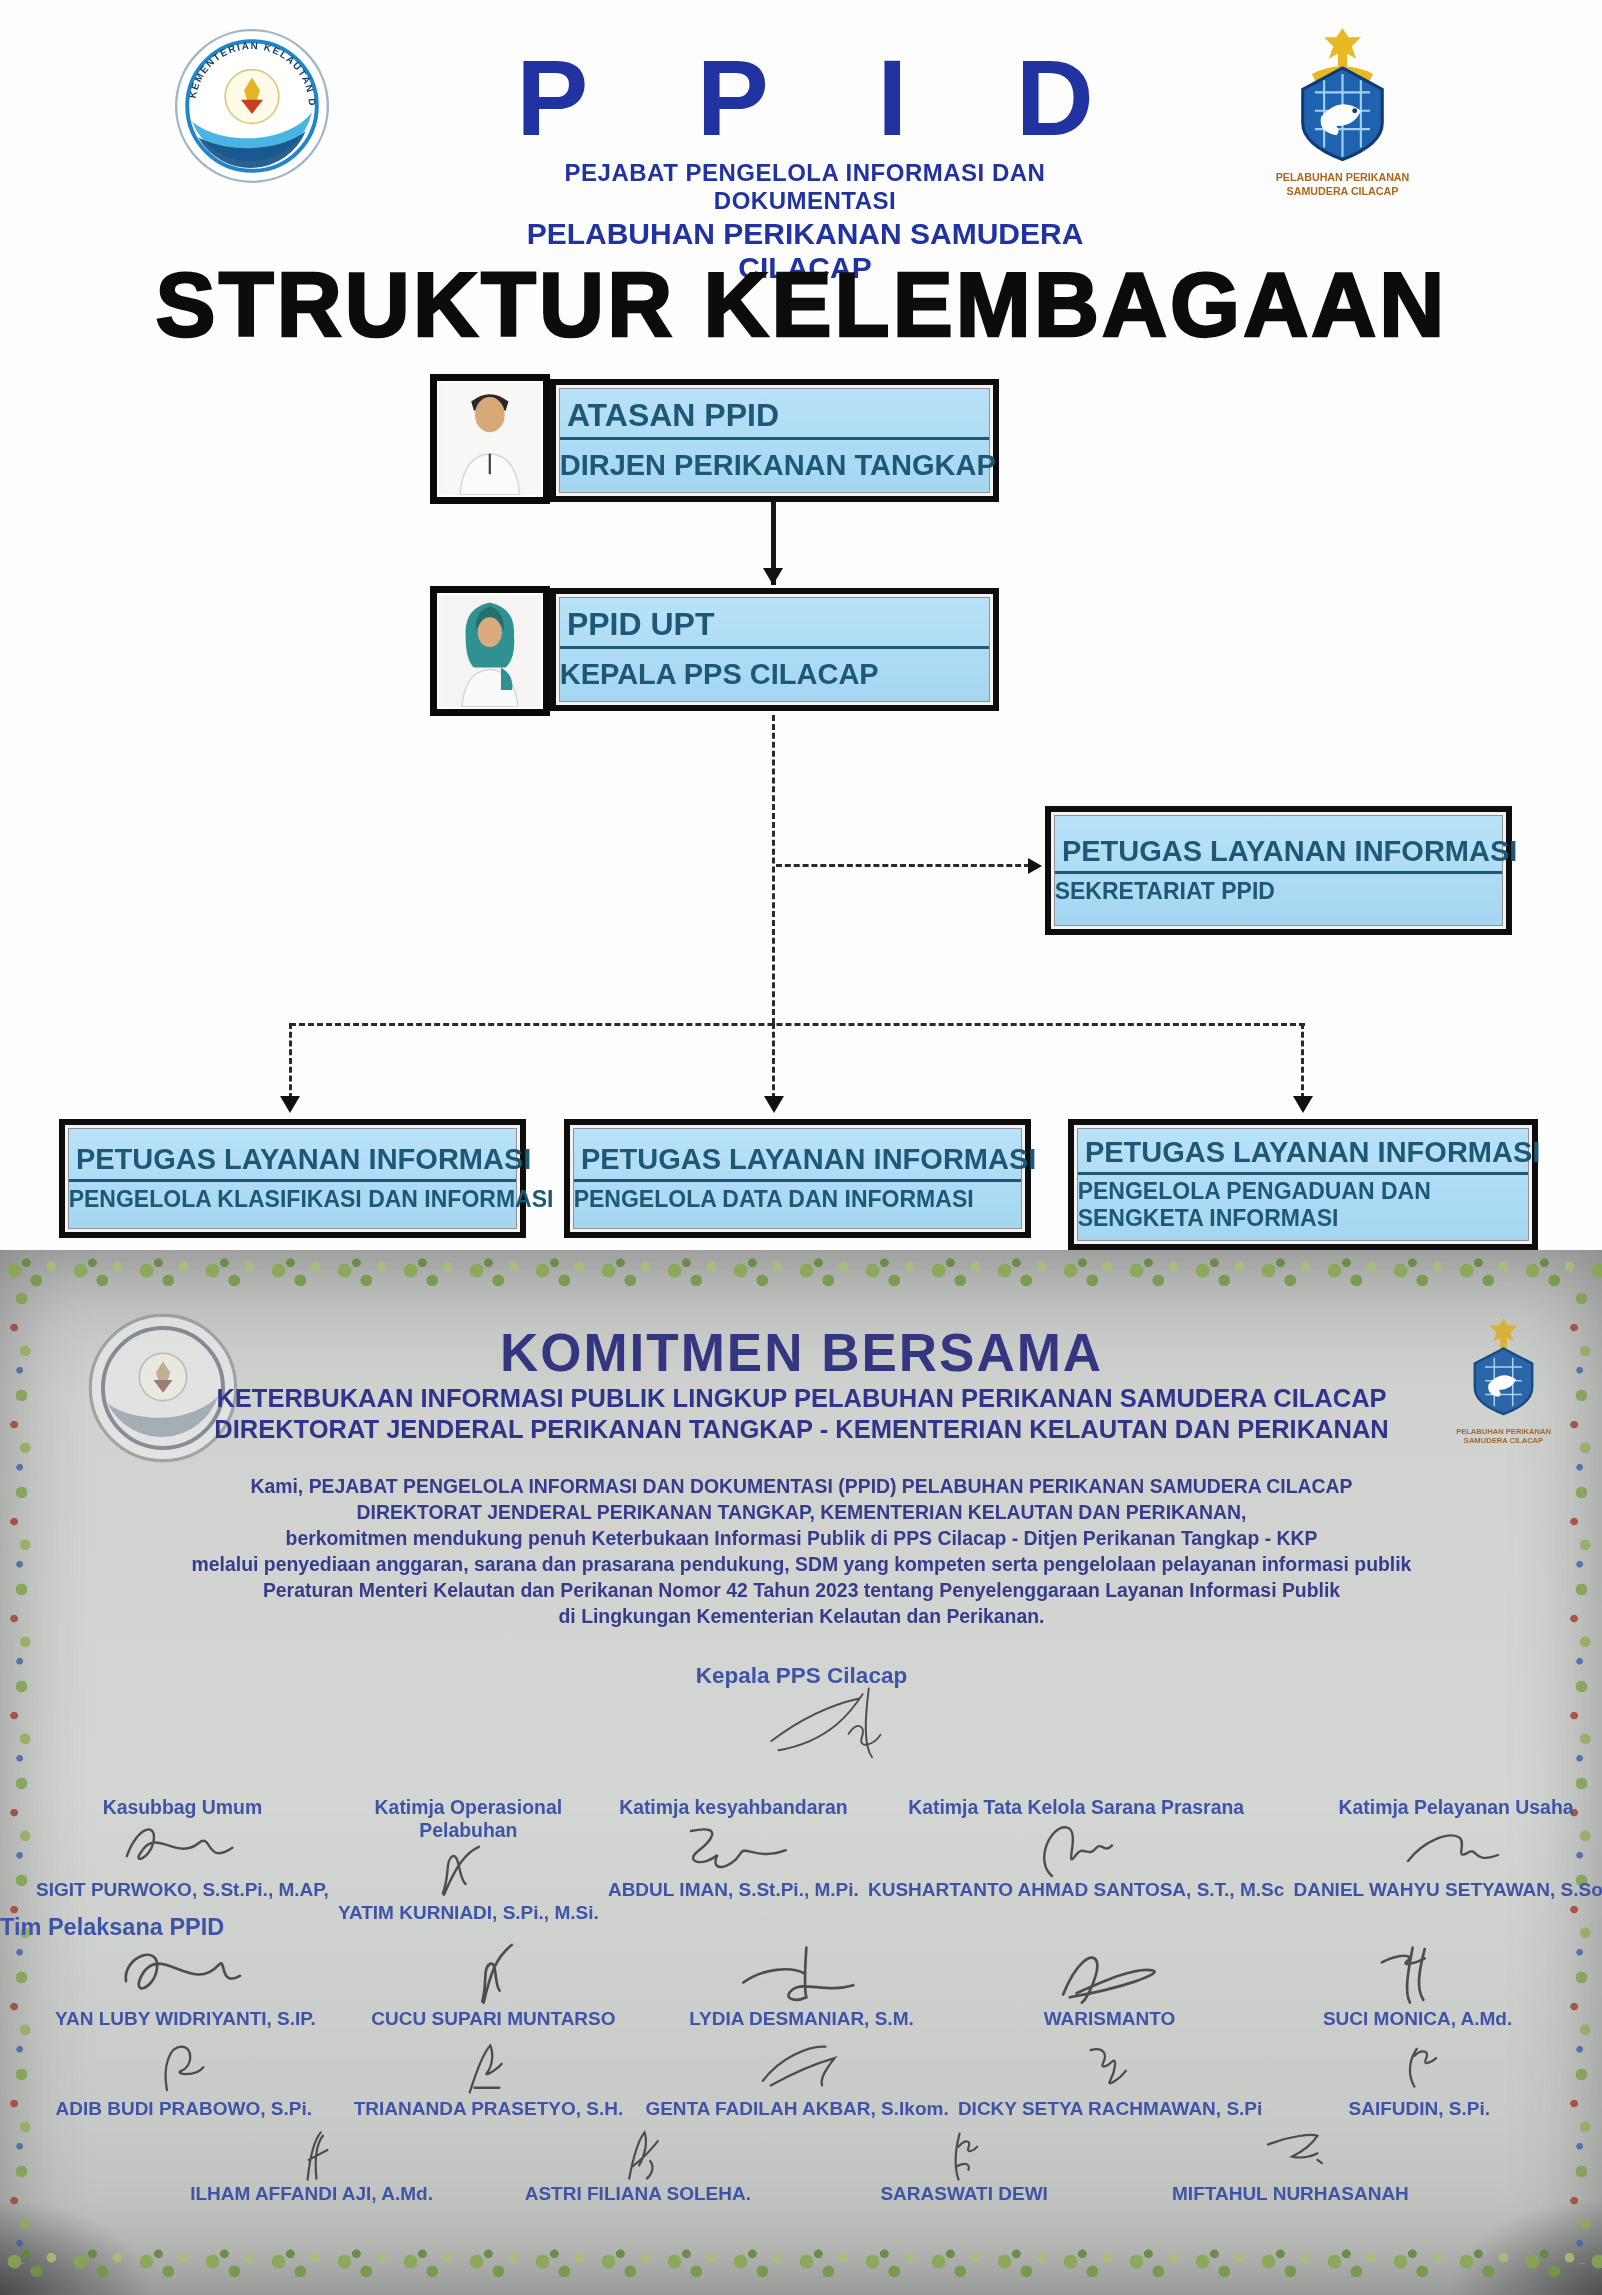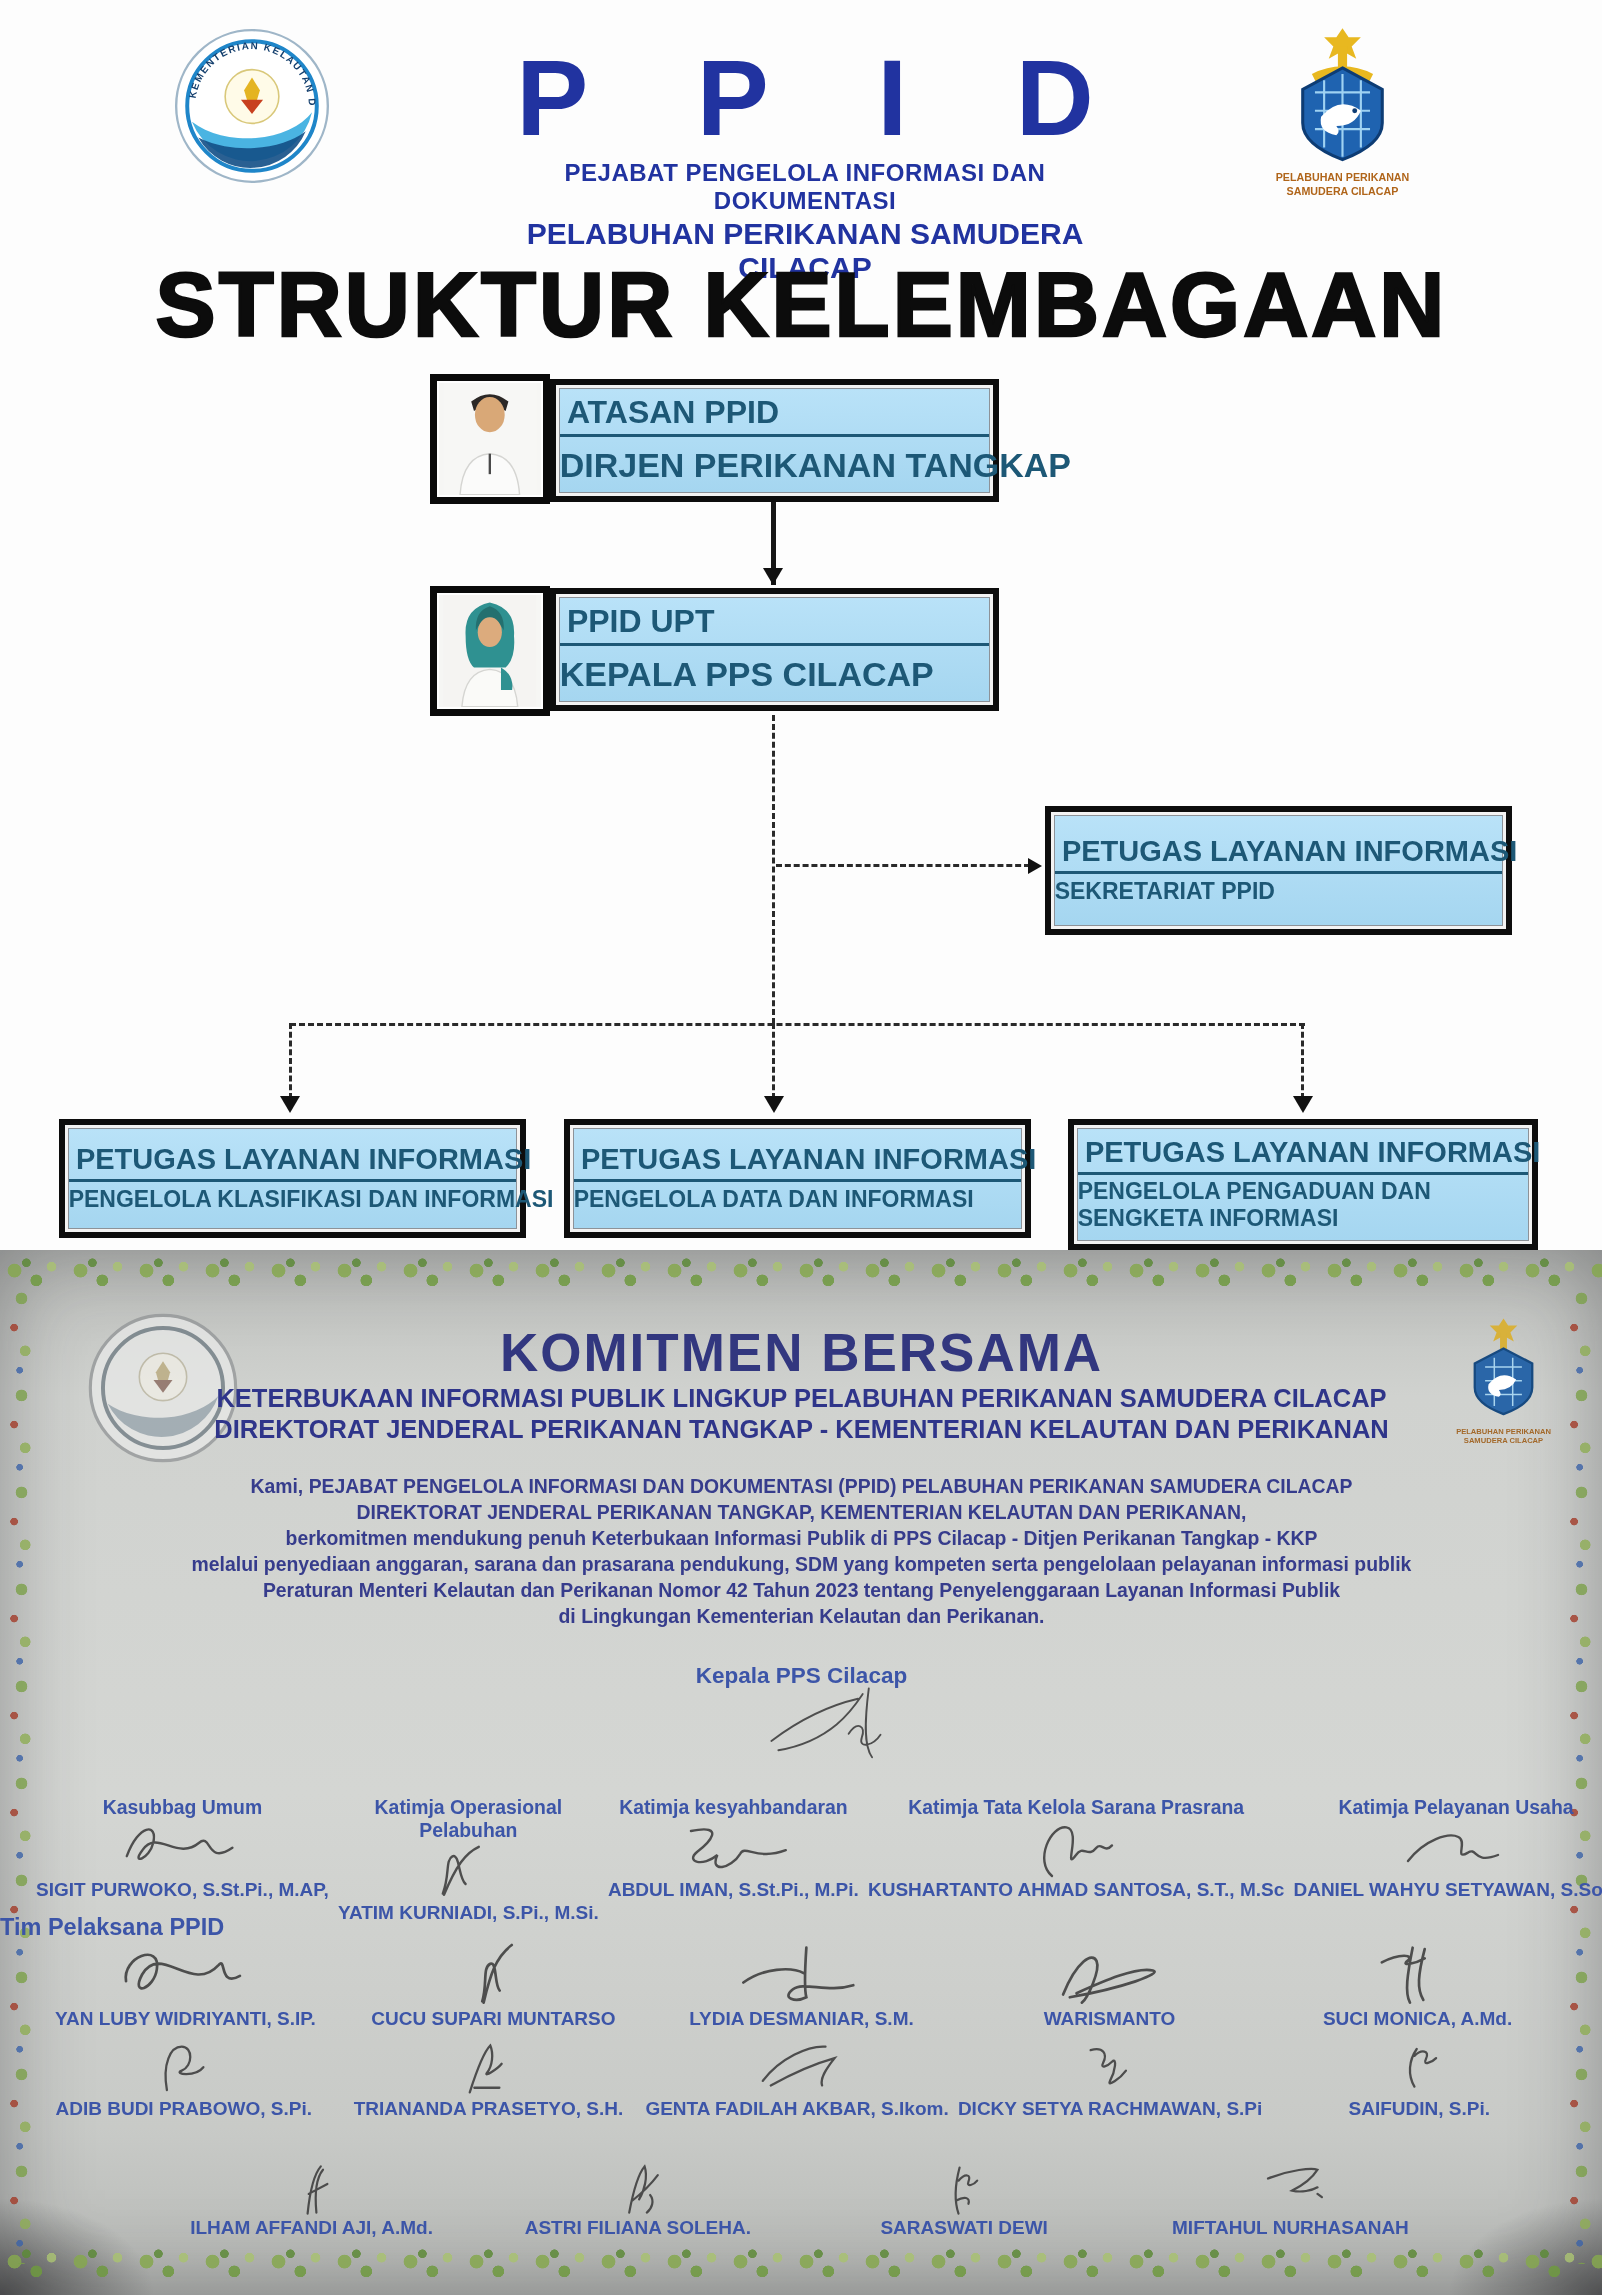--- a/index.html
+++ b/index.html
@@ -19,21 +19,21 @@
   .photo{position:absolute;background:#0a0a0a;padding:7.2px;box-sizing:border-box;}
   .photo-inner{width:100%;height:100%;background:#f6f6f4;border:2.6px solid #ffffff;box-sizing:border-box;overflow:hidden;}
   .photo-inner svg{width:100%;height:100%;display:block;}
   .cbox{position:absolute;background:#0d0d0d;padding:5.6px;box-sizing:border-box;}
   .cbox-mid{background:#f3f3f3;padding:3.1px;width:100%;height:100%;box-sizing:border-box;}
   .cbox-fill{border:1.5px solid #8d9298;background:linear-gradient(180deg,#b9e2f8 0%,#a5d6f0 100%);
         width:100%;height:100%;box-sizing:border-box;display:flex;flex-direction:column;
         justify-content:center;}
   .cbox-title{font-weight:bold;color:#1d5876;font-size:32px;white-space:nowrap;
         border-bottom:3.6px solid #1d5876;padding:0 7.2px 4.1px 7.2px;line-height:1.05;}
-  .cbox-sub{font-weight:bold;color:#1d5876;font-size:34px;white-space:nowrap;margin-top:9px;line-height:1.15;}
+  .cbox-sub{font-weight:bold;color:#1d5876;font-size:29px;white-space:nowrap;margin-top:9px;line-height:1.15;}
   .cbox.small .cbox-title{font-size:29px;border-bottom-width:3.1px;}
   .cbox.small .cbox-sub{font-size:23px;margin-top:4.1px;}
   .line{position:absolute;}
   .solid-v{width:4.6px;background:#161616;}
   .dash-v{border-left:3.6px dashed #2a2a2a;}
   .dash-h{border-top:3.6px dashed #2a2a2a;}
   .arr-down{position:absolute;width:0;height:0;border-left:10.7px solid transparent;
         border-right:10.7px solid transparent;border-top:17.4px solid #111;}
   .arr-right{position:absolute;width:0;height:0;border-top:8.7px solid transparent;
         border-bottom:8.7px solid transparent;border-left:14.3px solid #111;}
@@ -401,21 +401,21 @@
       <div>
         <div class="sig" style="height:57px;">
             <svg viewBox="0 0 200 100">
               <path class="sigstroke" d="M96,14 C82,34 80,60 92,80 M92,26 C104,14 120,16 112,32 C106,44 122,38 130,30"></path>
             </svg>
           </div>
         <div class="sig-name">SAIFUDIN, S.Pi.</div>
       </div>
     </div>
 
-    <div class="sign-grid four" style="top:912px;">
+    <div class="sign-grid four" style="top:878px;">
       <div>
         <div class="sig" style="height:55px;">
             <svg viewBox="0 0 200 100">
               <path class="sigstroke" d="M92,94 C96,54 104,22 116,8 M108,92 C104,50 110,26 120,14 M94,58 l34,-18"></path>
             </svg>
           </div>
         <div class="sig-name">ILHAM AFFANDI AJI, A.Md.</div>
       </div>
       <div>
         <div class="sig" style="height:55px;">

